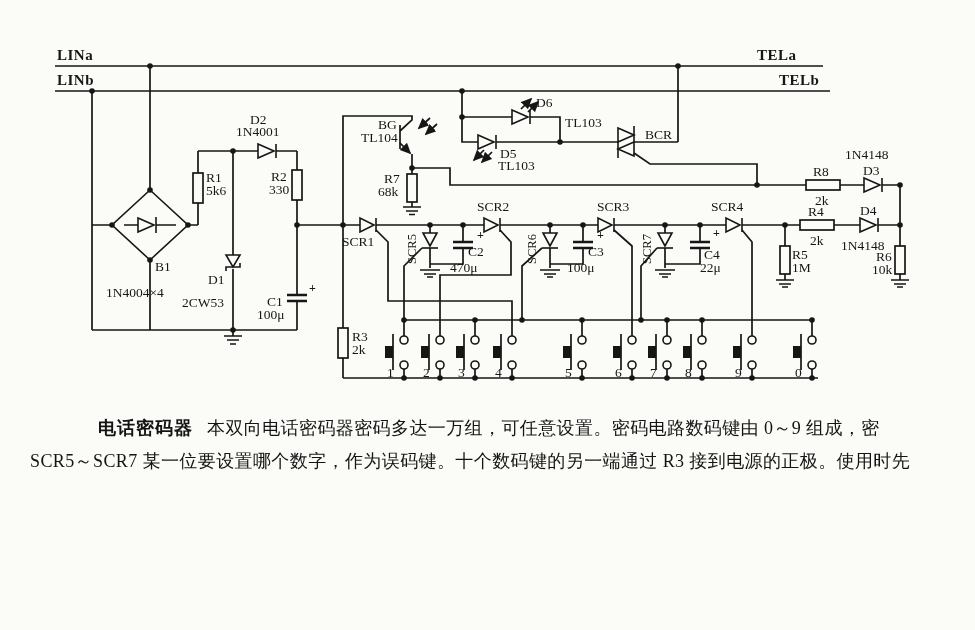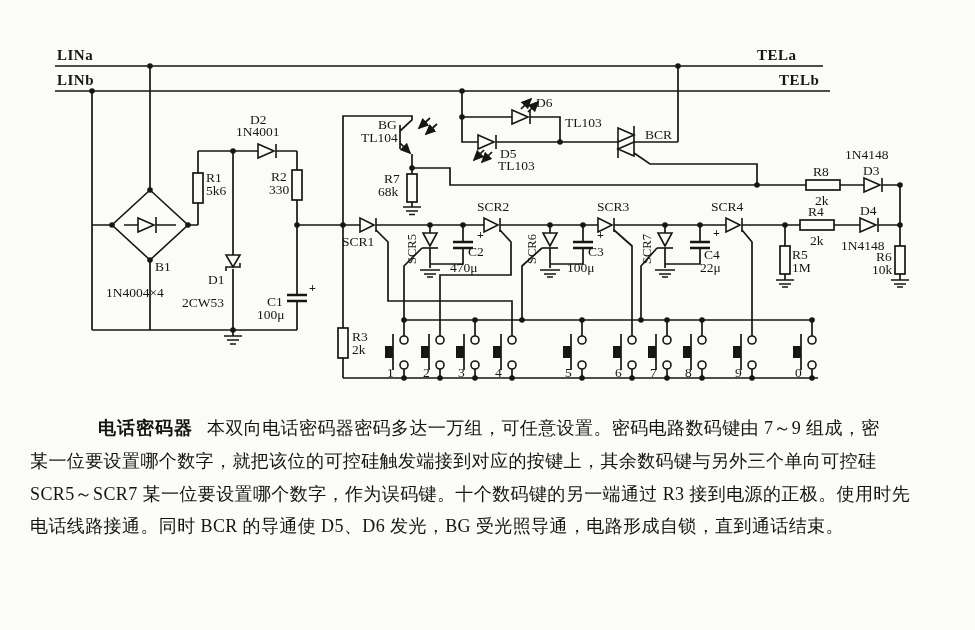--- a/index.html
+++ b/index.html
@@ -295,18 +295,16 @@
   <text x="495" y="359">4</text>
   <text x="565" y="359">5</text>
   <text x="615" y="359">6</text>
   <text x="650" y="359">7</text>
   <text x="685" y="359">8</text>
   <text x="735" y="359">9</text>
   <text x="795" y="359">0</text>
 </svg>
 
 <div id="desc">
-  <div class="indent"><b>电话密码器</b><span>本双向电话密码器密码多达一万组，可任意设置。密码电路数码键由 7～9 组成，密</span></div>
-  <div>某一位要设置哪个数字，就把该位的可控硅触发端接到对应的按键上，其余数码键与另外三个单向可控硅</div>
+  <div class="indent"><b>电话密码器</b><span>本双向电话密码器密码多达一万组，可任意设置。密码电路数码键由 0～9 组成，密</span></div>
   <div>SCR5～SCR7 某一位要设置哪个数字，作为误码键。十个数码键的另一端通过 R3 接到电源的正极。使用时先</div>
-  <div>电话线路接通。同时 BCR 的导通使 D5、D6 发光，BG 受光照导通，电路形成自锁，直到通话结束。</div>
 </div>
 </div>
 
 </body></html>

